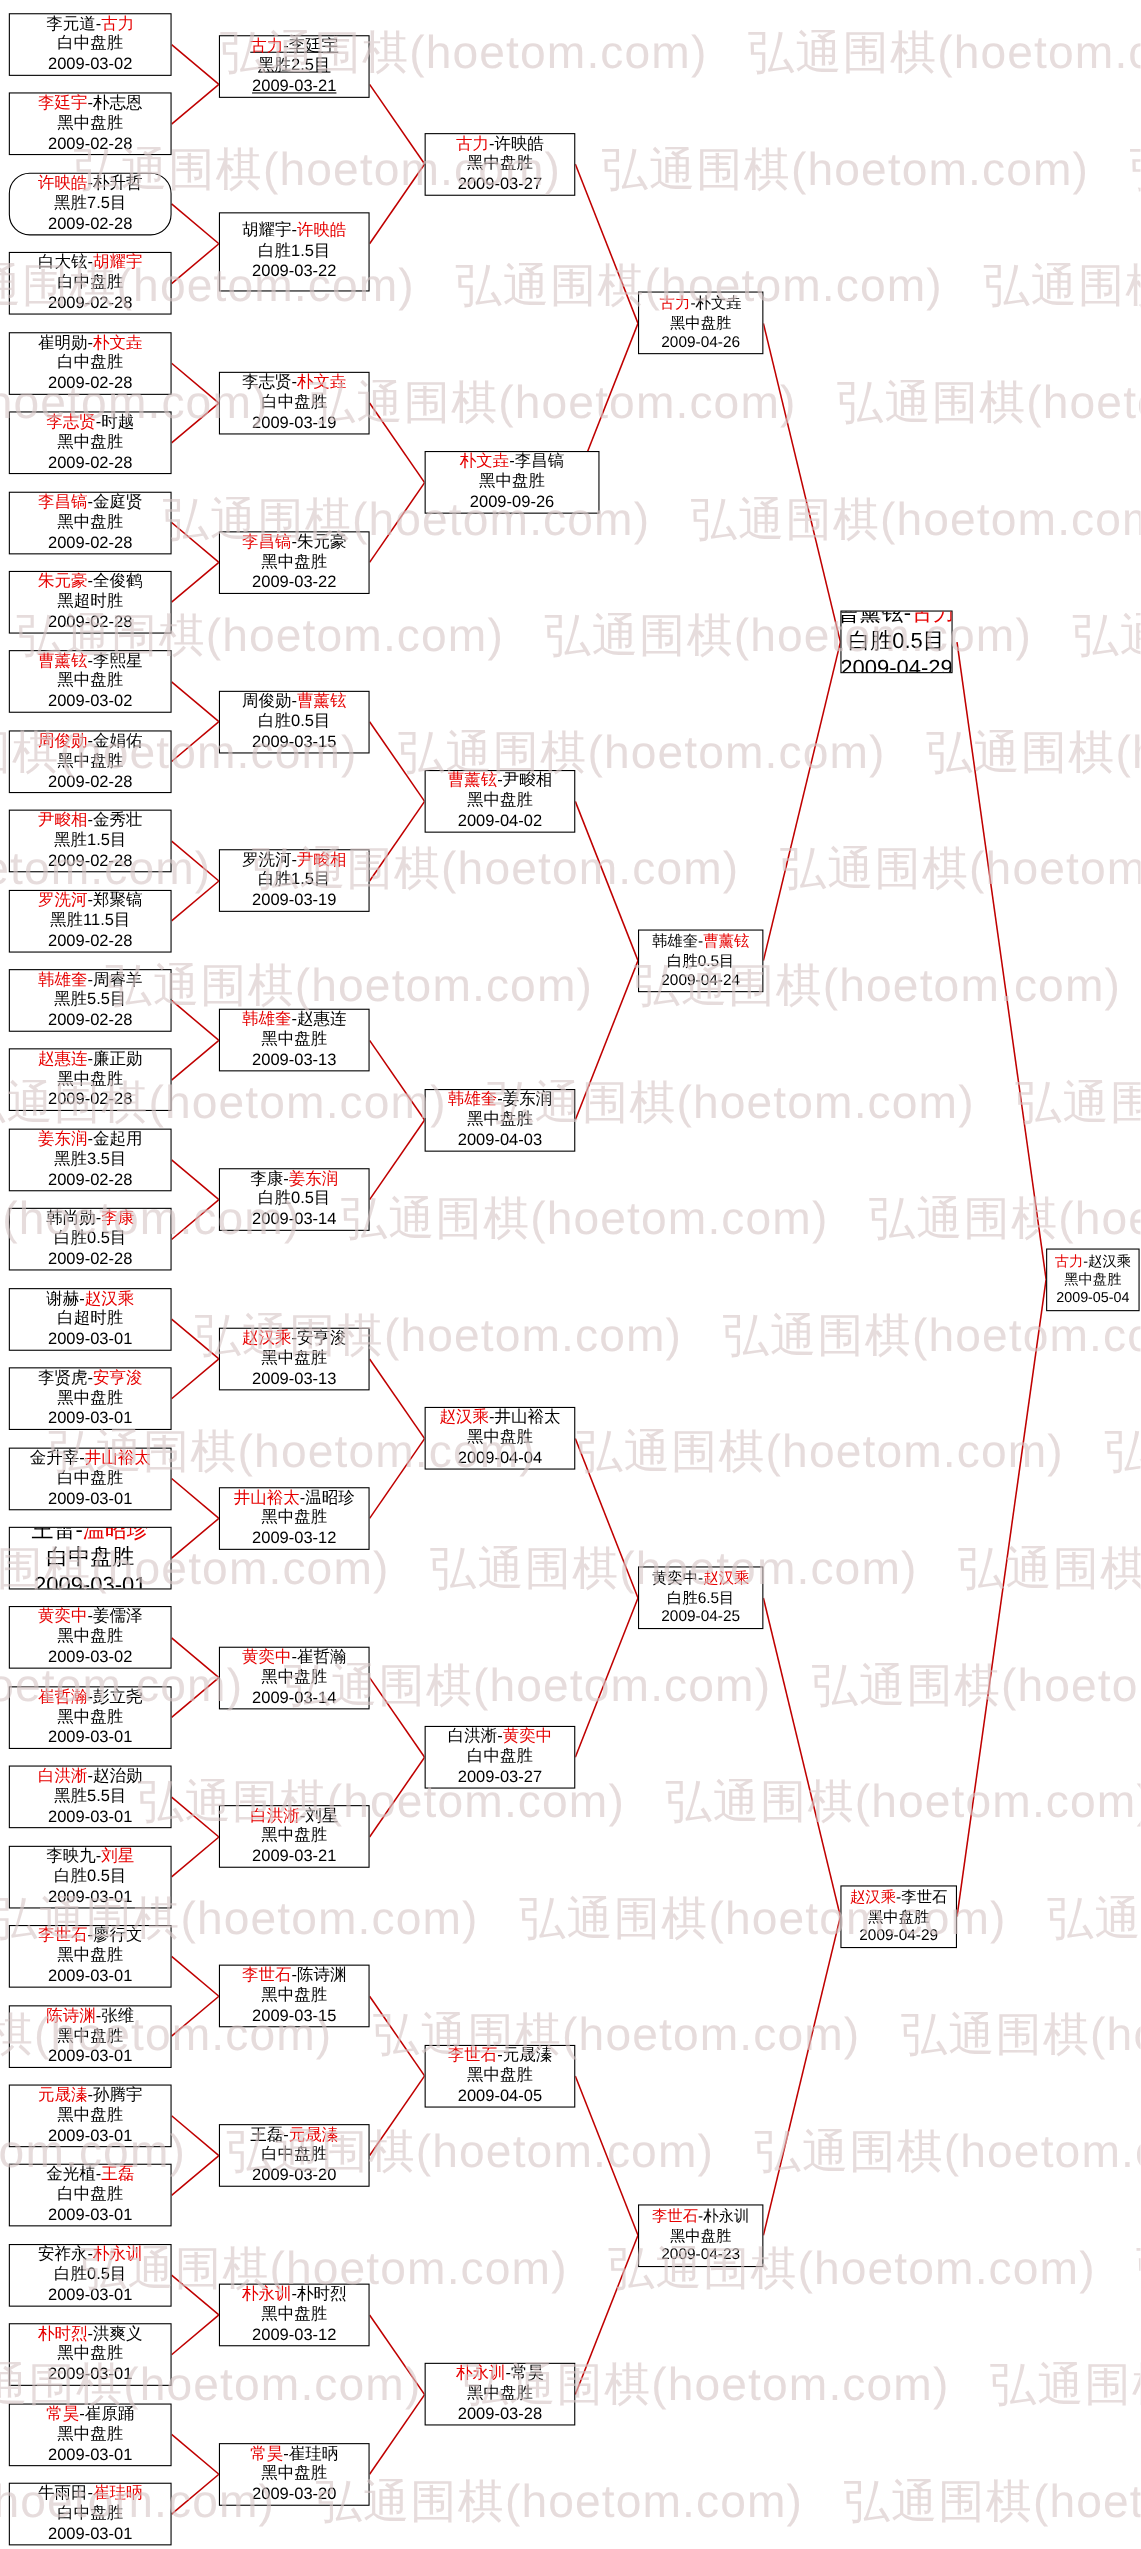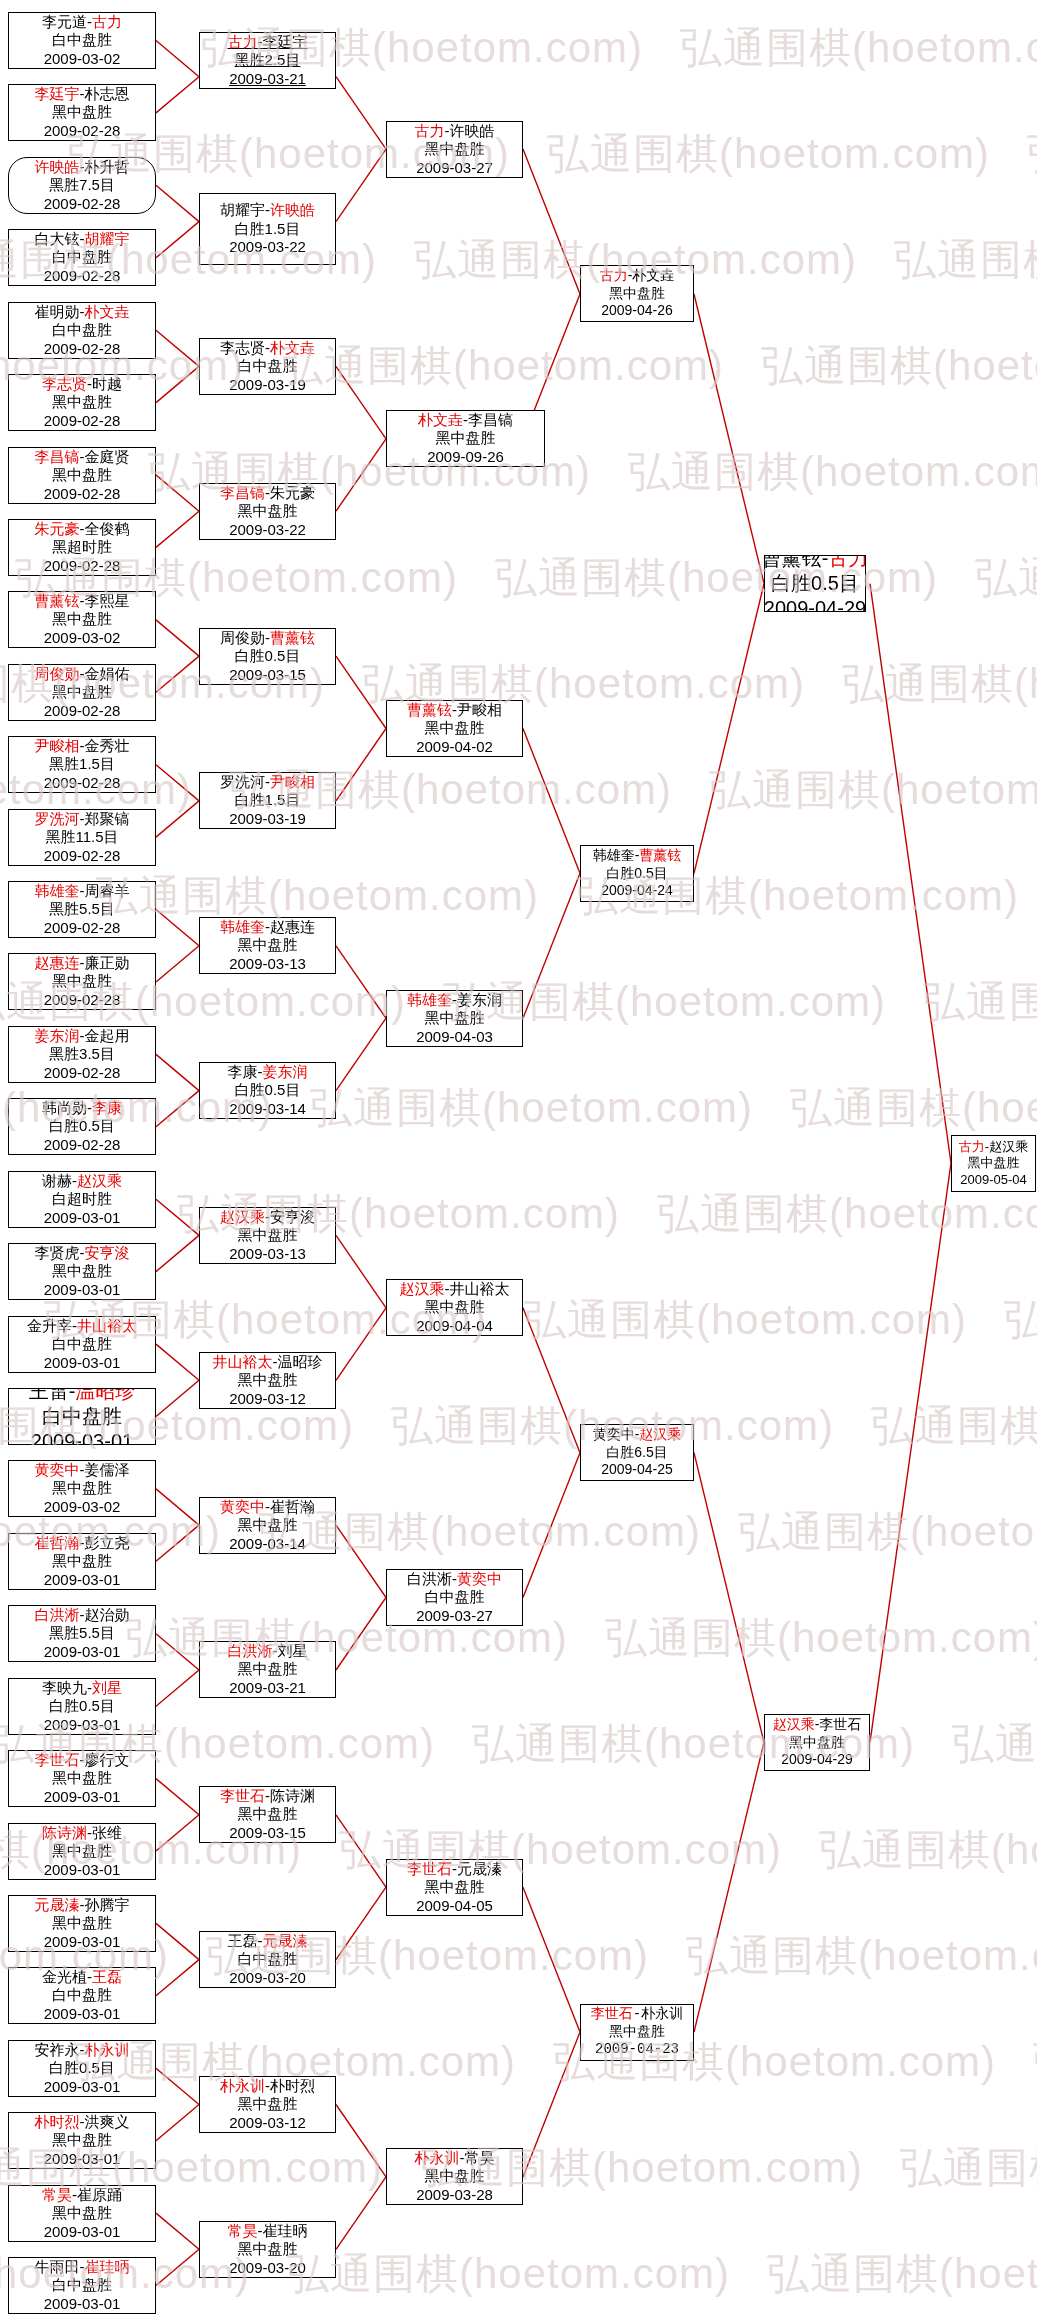--- a/index.html
+++ b/index.html
@@ -397,21 +397,21 @@
       <div class="match" style="left: 580px; top: 845px; width: 114px; height: 57px; font-size: 14px;">
         <div class="names"><span>韩雄奎</span><span>-</span><span class="win">曹薰铉</span></div>
         <div>白胜0.5目</div>
         <div>2009-04-24</div>
       </div>
       <div class="match" style="left: 580px; top: 1424px; width: 114px; height: 57px; font-size: 14px;">
         <div class="names"><span>黄奕中</span><span>-</span><span class="win">赵汉乘</span></div>
         <div>白胜6.5目</div>
         <div>2009-04-25</div>
       </div>
-      <div class="match" style="left: 580px; top: 2004px; width: 114px; height: 57px; font-size: 14px; font-family: Liberation Mono, monospace;">
+      <div class="match" style="left: 580px; top: 2004px; width: 114px; height: 57px; font-size: 14px;">
         <div class="names"><span class="win">李世石</span><span>-</span><span>朴永训</span></div>
         <div>黑中盘胜</div>
         <div>2009-04-23</div>
       </div>
       <div class="match" style="left: 764px; top: 555px; width: 102px; height: 57px; font-size: 20px;">
         <div class="names"><span>曹薰铉</span><span>-</span><span class="win">古力</span></div>
         <div>白胜0.5目</div>
         <div>2009-04-29</div>
       </div>
       <div class="match" style="left: 764px; top: 1714px; width: 106px; height: 57px; font-size: 14px;">

